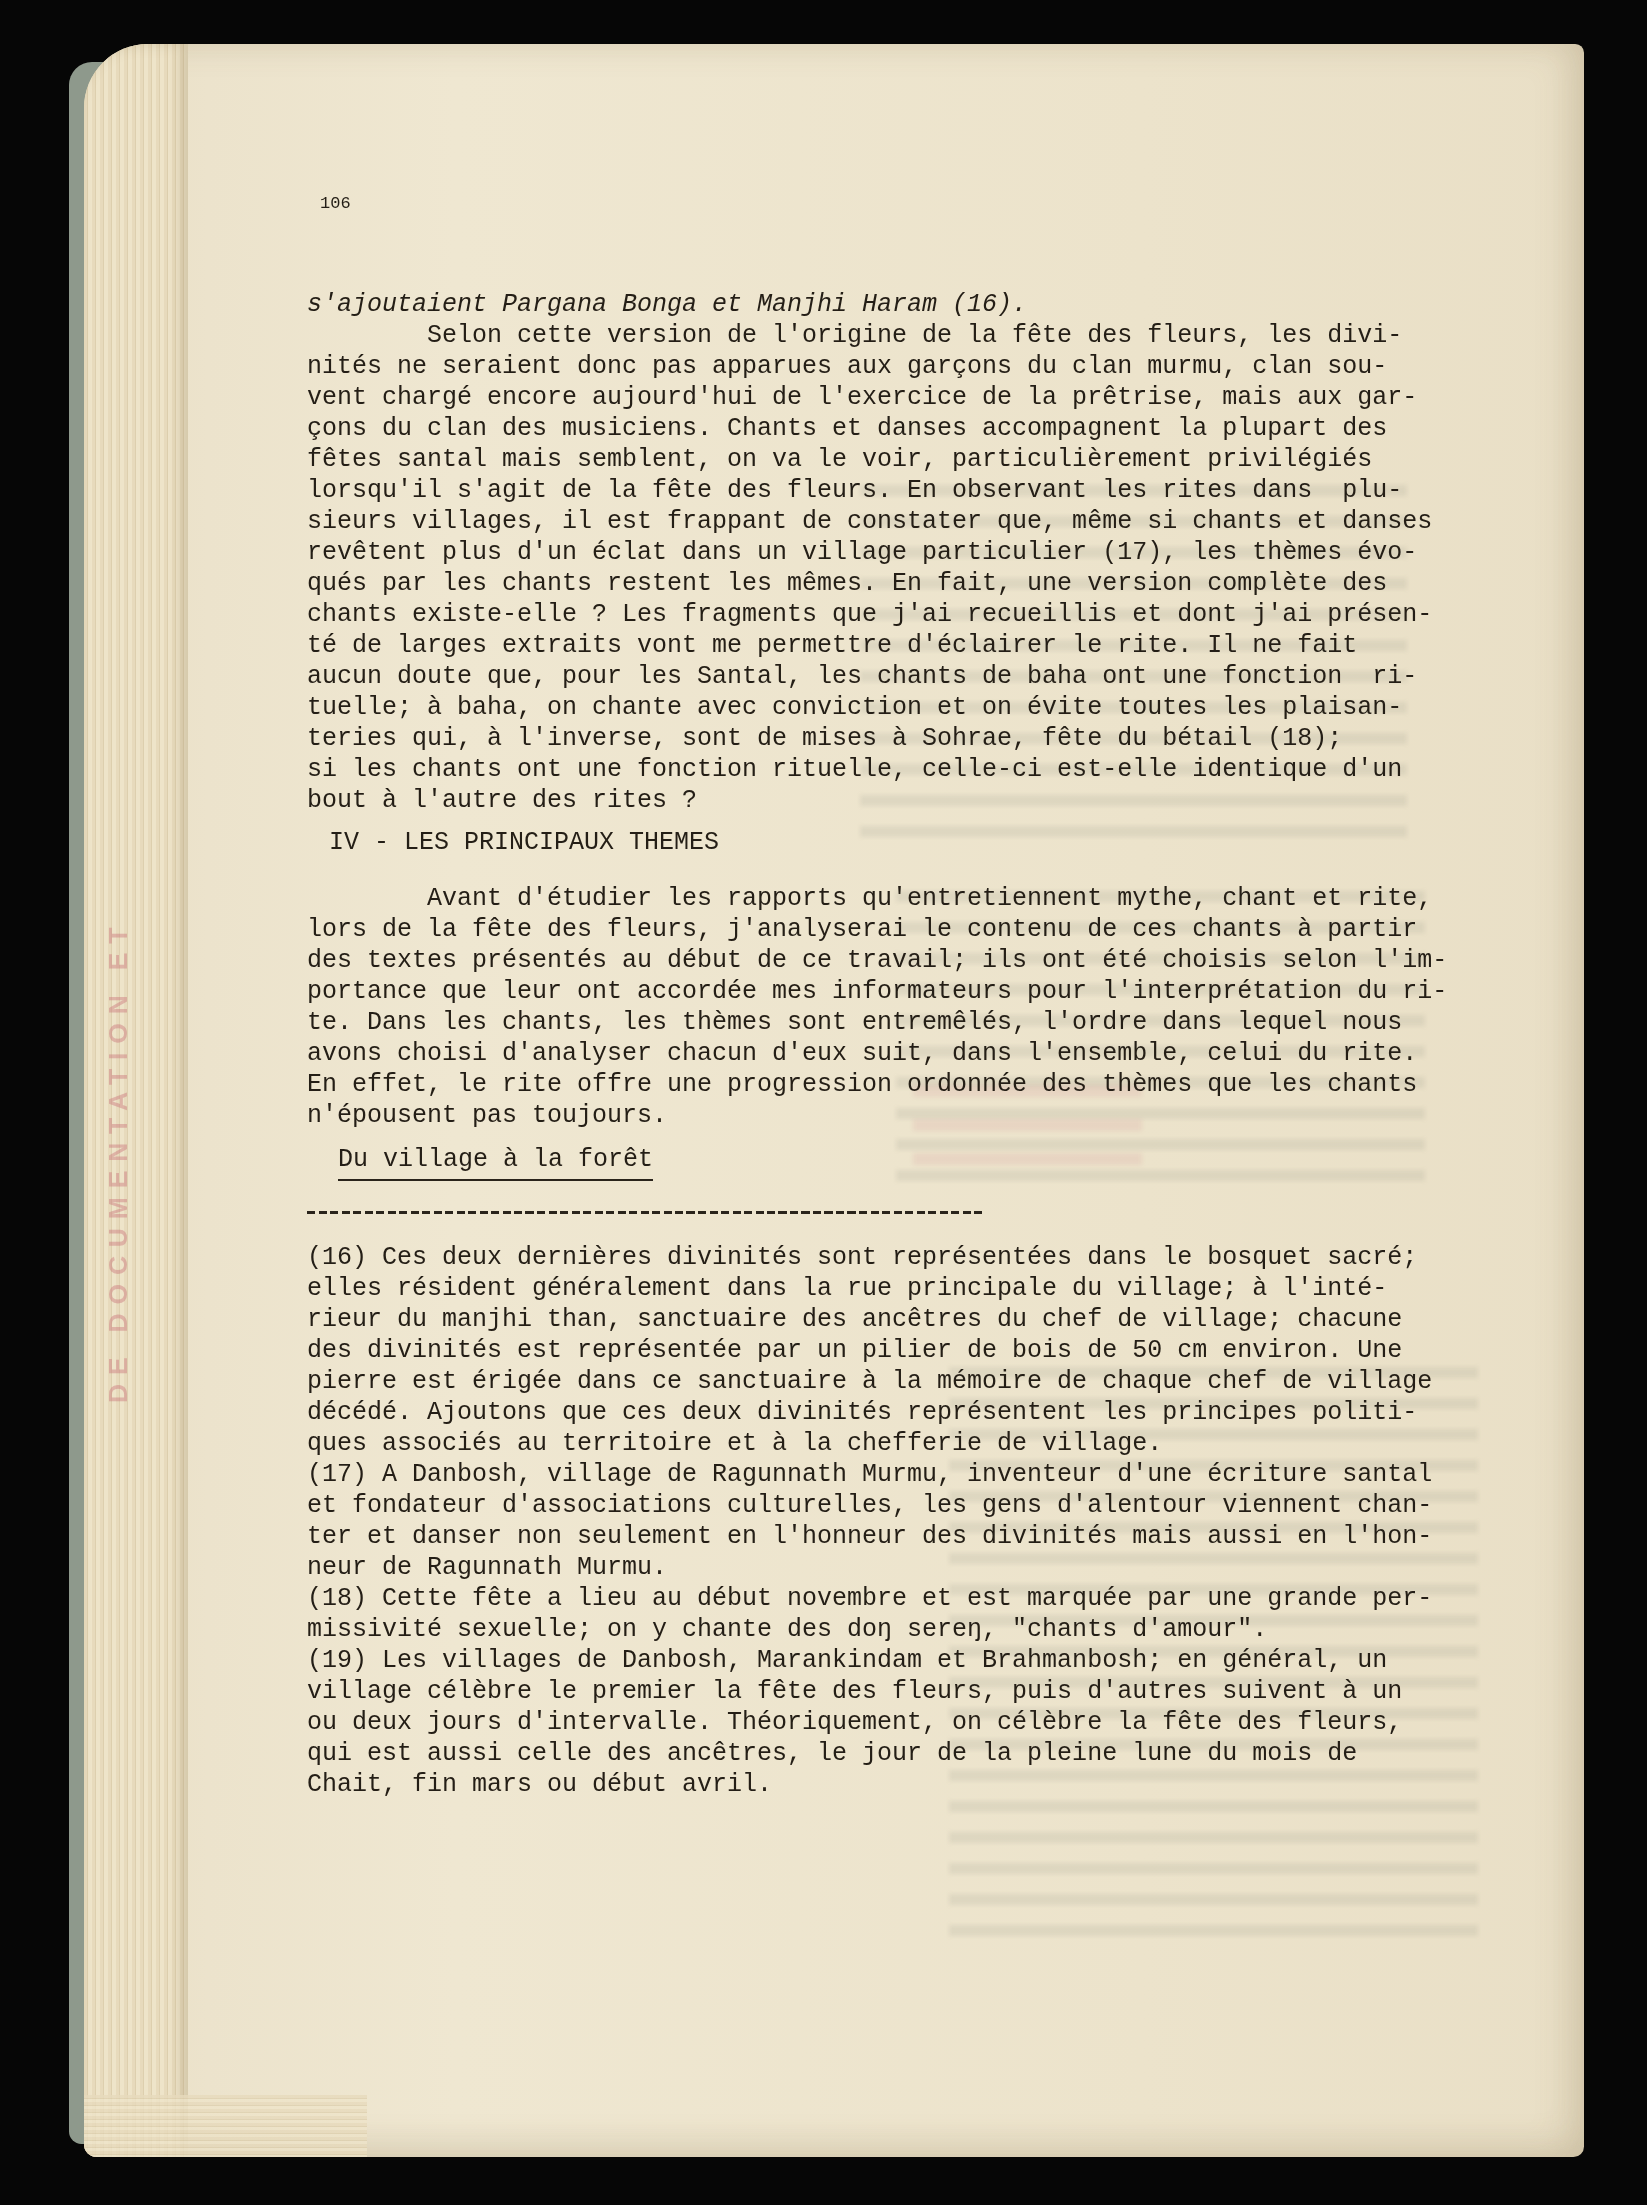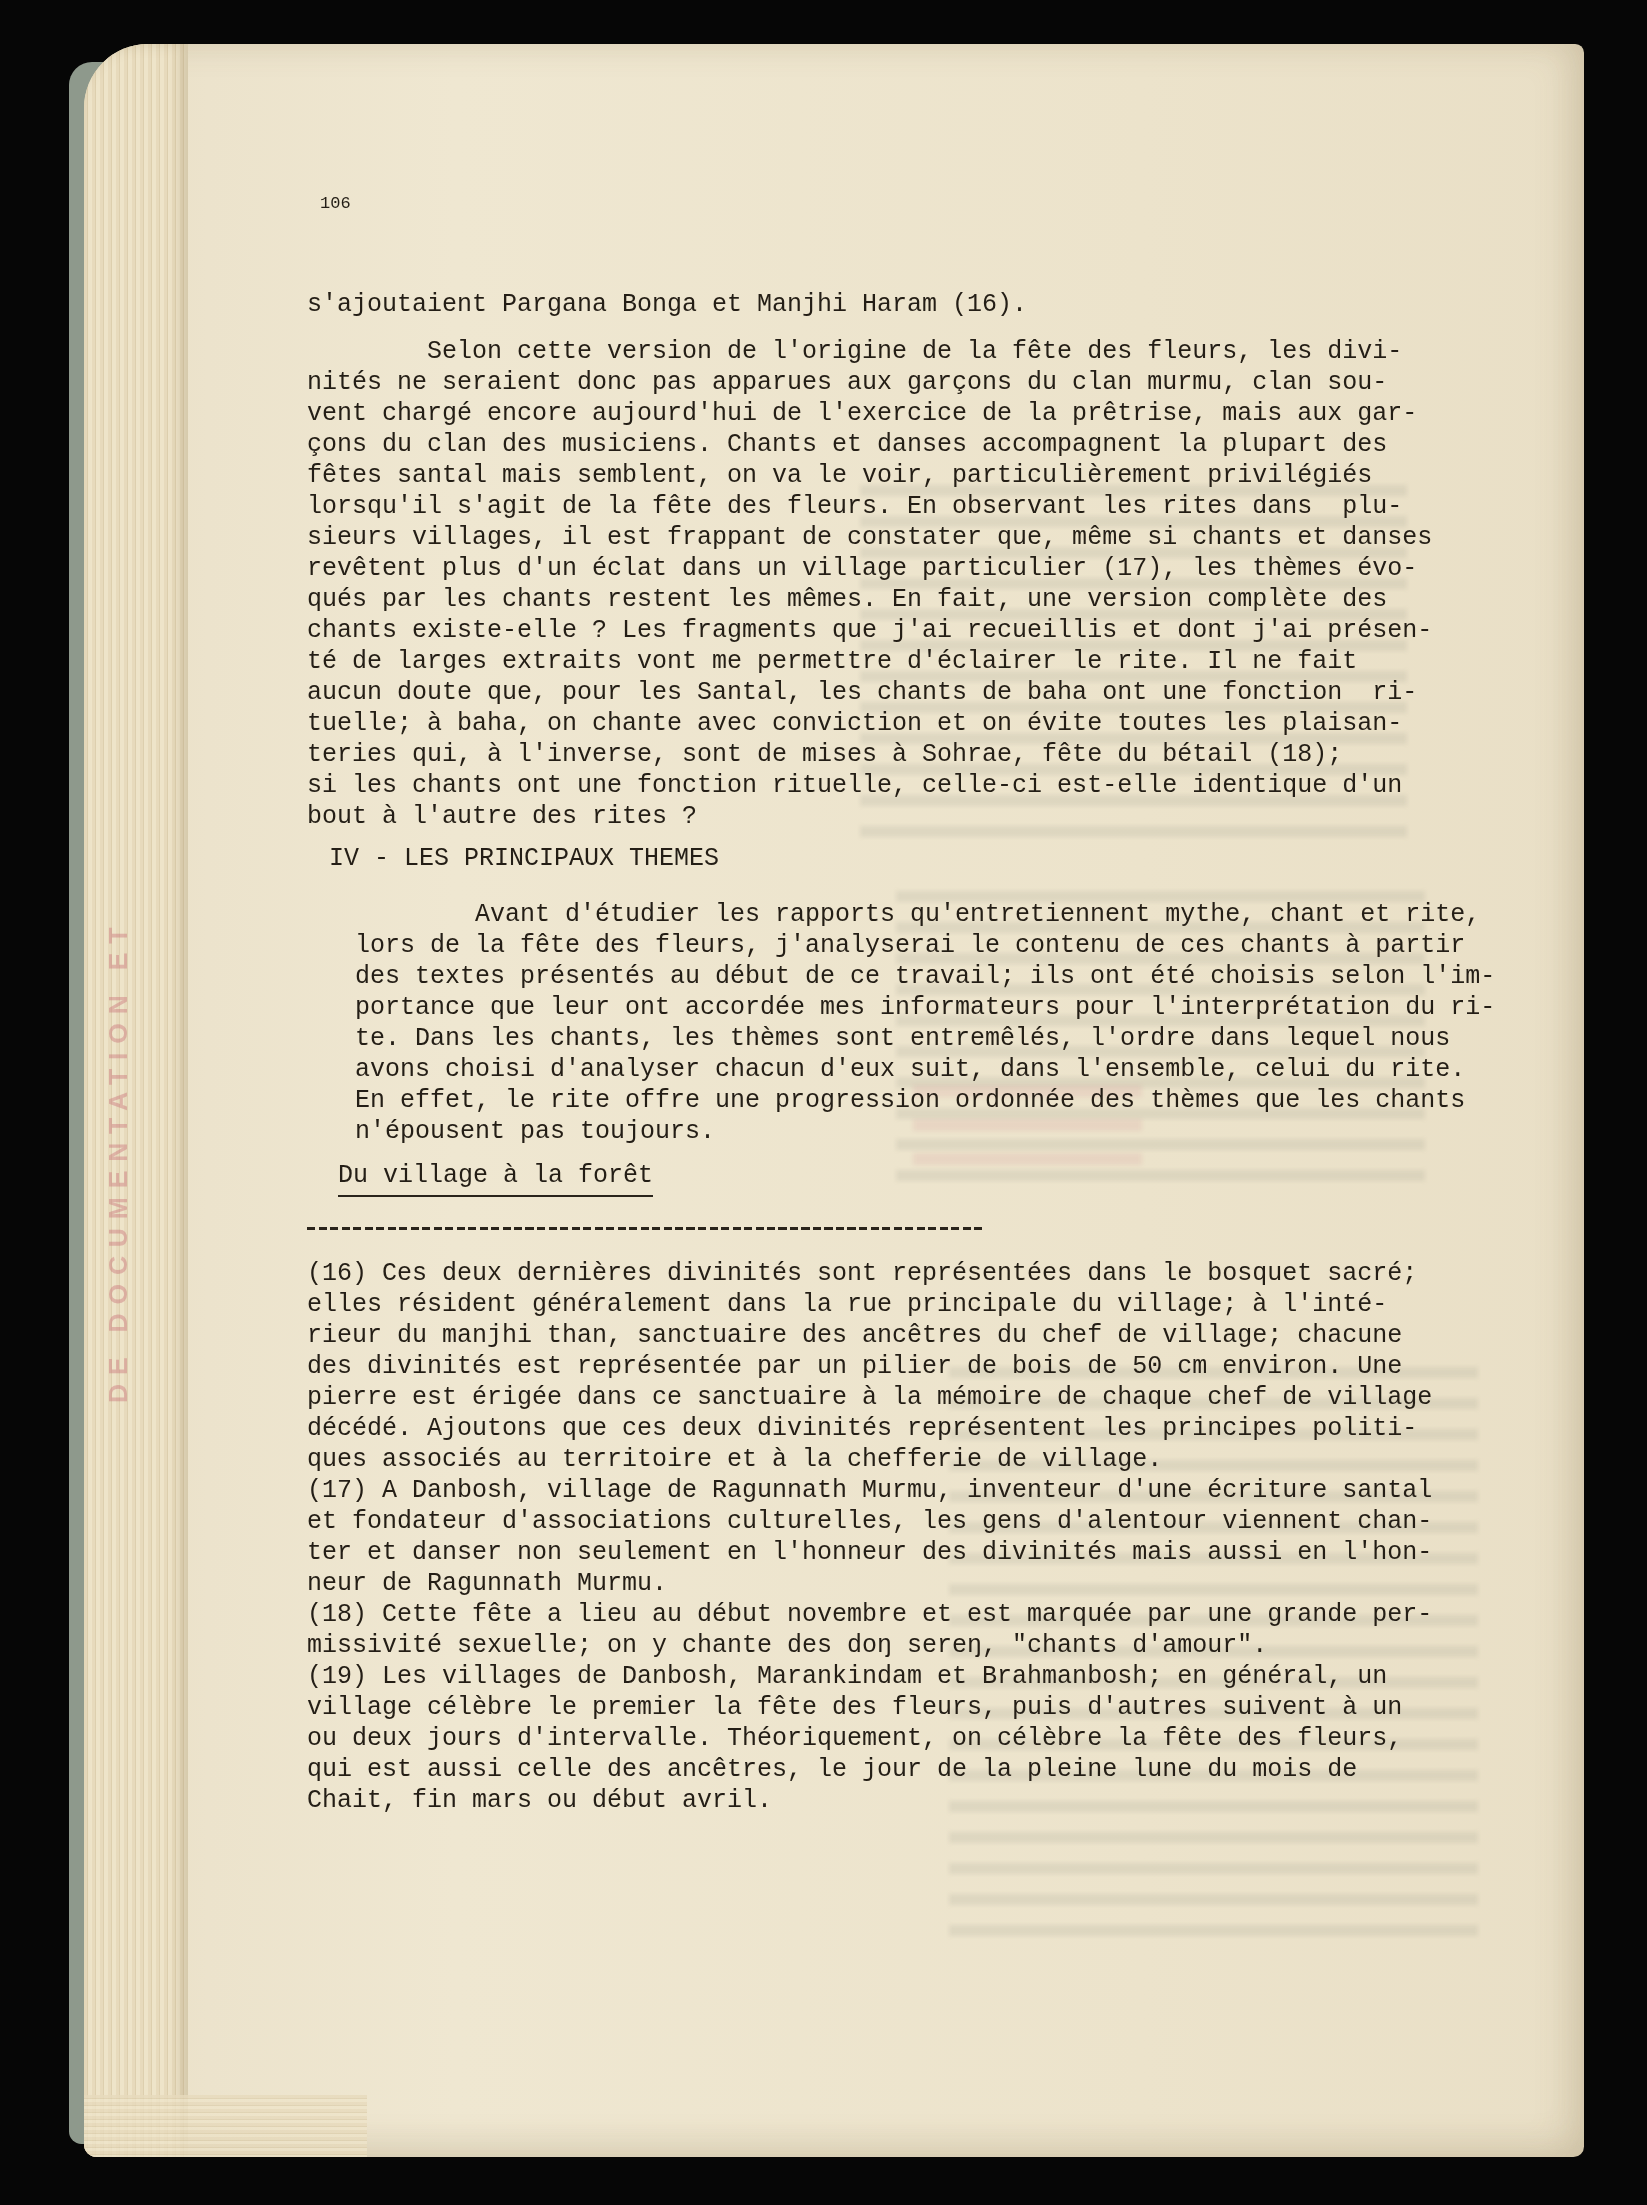--- a/index.html
+++ b/index.html
@@ -24,24 +24,24 @@
   .stamp{position:absolute;left:19.4px;top:494px;height:865px;
          writing-mode:vertical-lr;transform:rotate(180deg);
          font-family:"Liberation Sans",sans-serif;font-weight:bold;
          font-size:26.5px;letter-spacing:8.8px;color:rgba(201,111,120,.42);
          filter:blur(0.5px);white-space:nowrap;}
   
   .pagenum{position:absolute;left:236px;top:150px;font-size:17px;color:#241e16;}
   .text-col{position:absolute;left:223px;top:245px;width:1213px;
             font-size:25px;line-height:31px;color:#241e16;}
   .tblock{white-space:pre;margin:0;}
-  .intro{margin-bottom:16px;}
+  .intro{margin-bottom:0;font-style:italic;}
   .para-origin{margin-bottom:10.6px;}
   .section-heading{padding-left:22px;margin-bottom:25px;white-space:pre;}
-  .para-themes{margin-bottom:13.2px;margin-left:48px;}
+  .para-themes{margin-bottom:13.2px;}
   .subsection-wrap{margin:0 0 30px 31px;}
   .subsection-heading{display:inline-block;white-space:pre;
             border-bottom:2.6px solid #2a241b;padding-bottom:4px;}
   .para-forest{margin-bottom:17.6px;}
   .fn-separator{width:678px;height:3.5px;margin:0 0 28px 0;
             background:repeating-linear-gradient(90deg,#2a241b 0 8px,transparent 8px 11.5px);}
   .footnote{white-space:pre;margin:0;}
   
   .ghost{position:absolute;filter:blur(1.9px);pointer-events:none;}
   .ghost.lines{background:repeating-linear-gradient(180deg,rgba(105,115,100,.11) 0 10.6px,transparent 10.6px 31px);}

